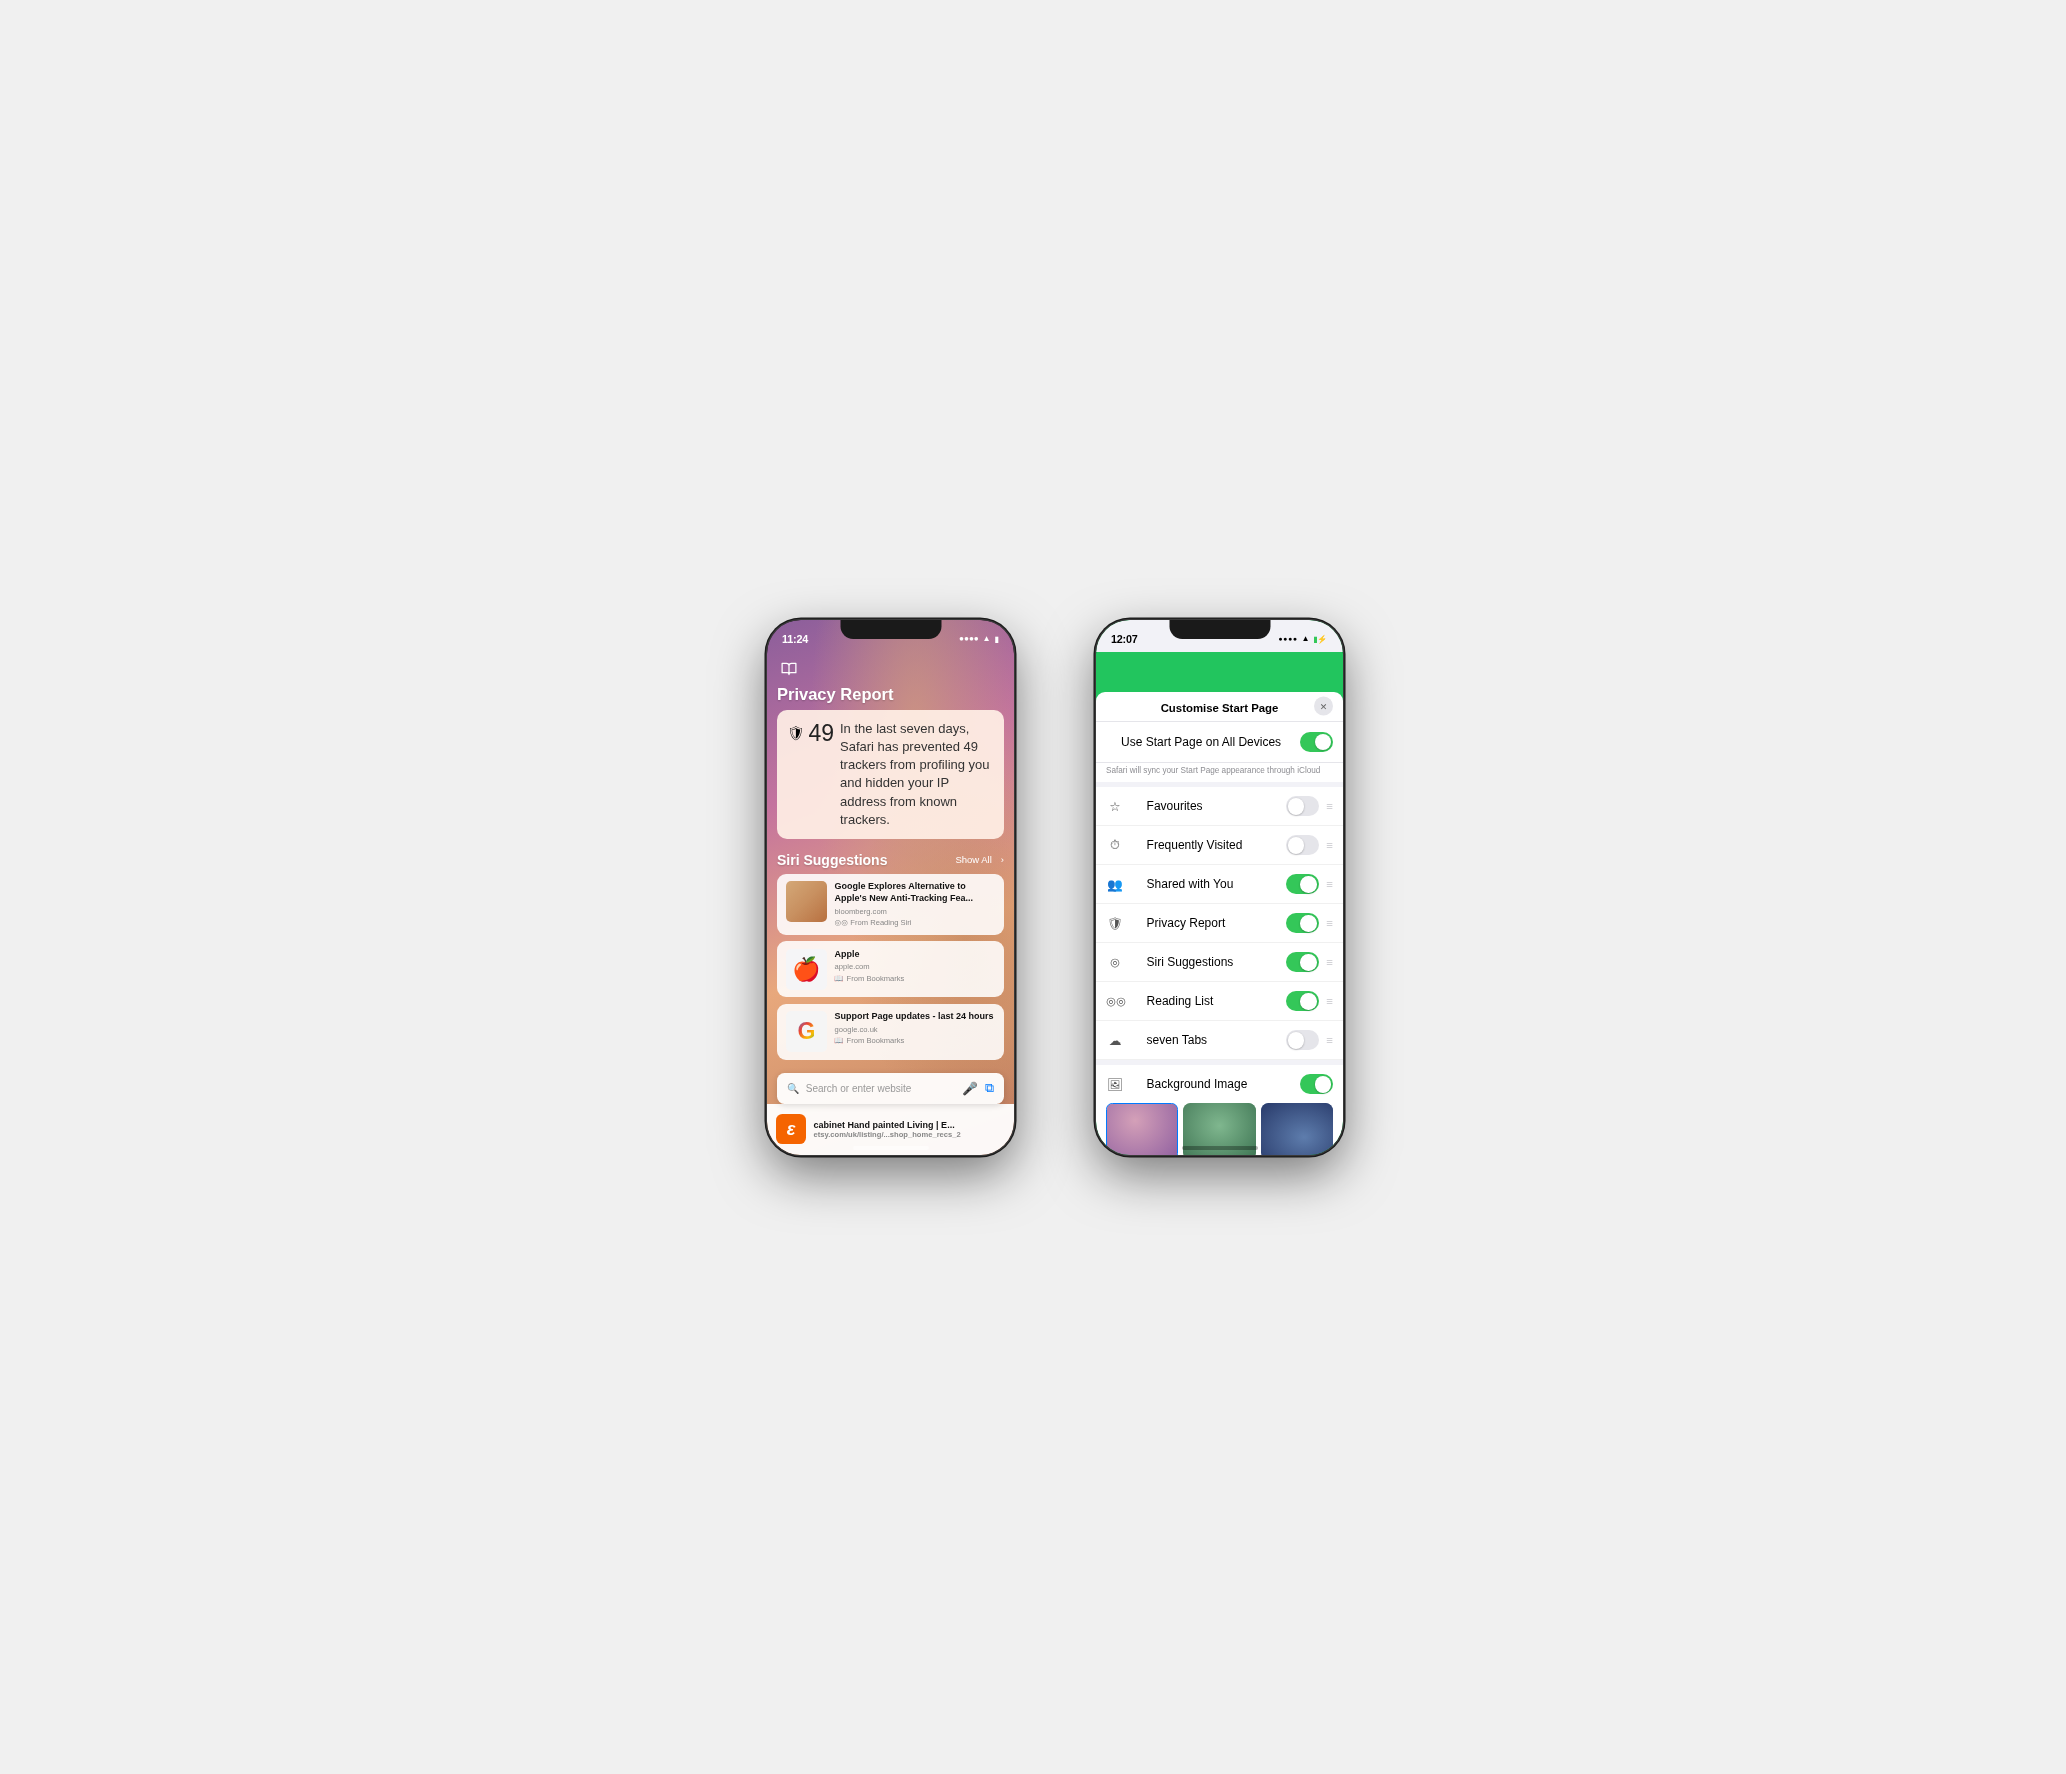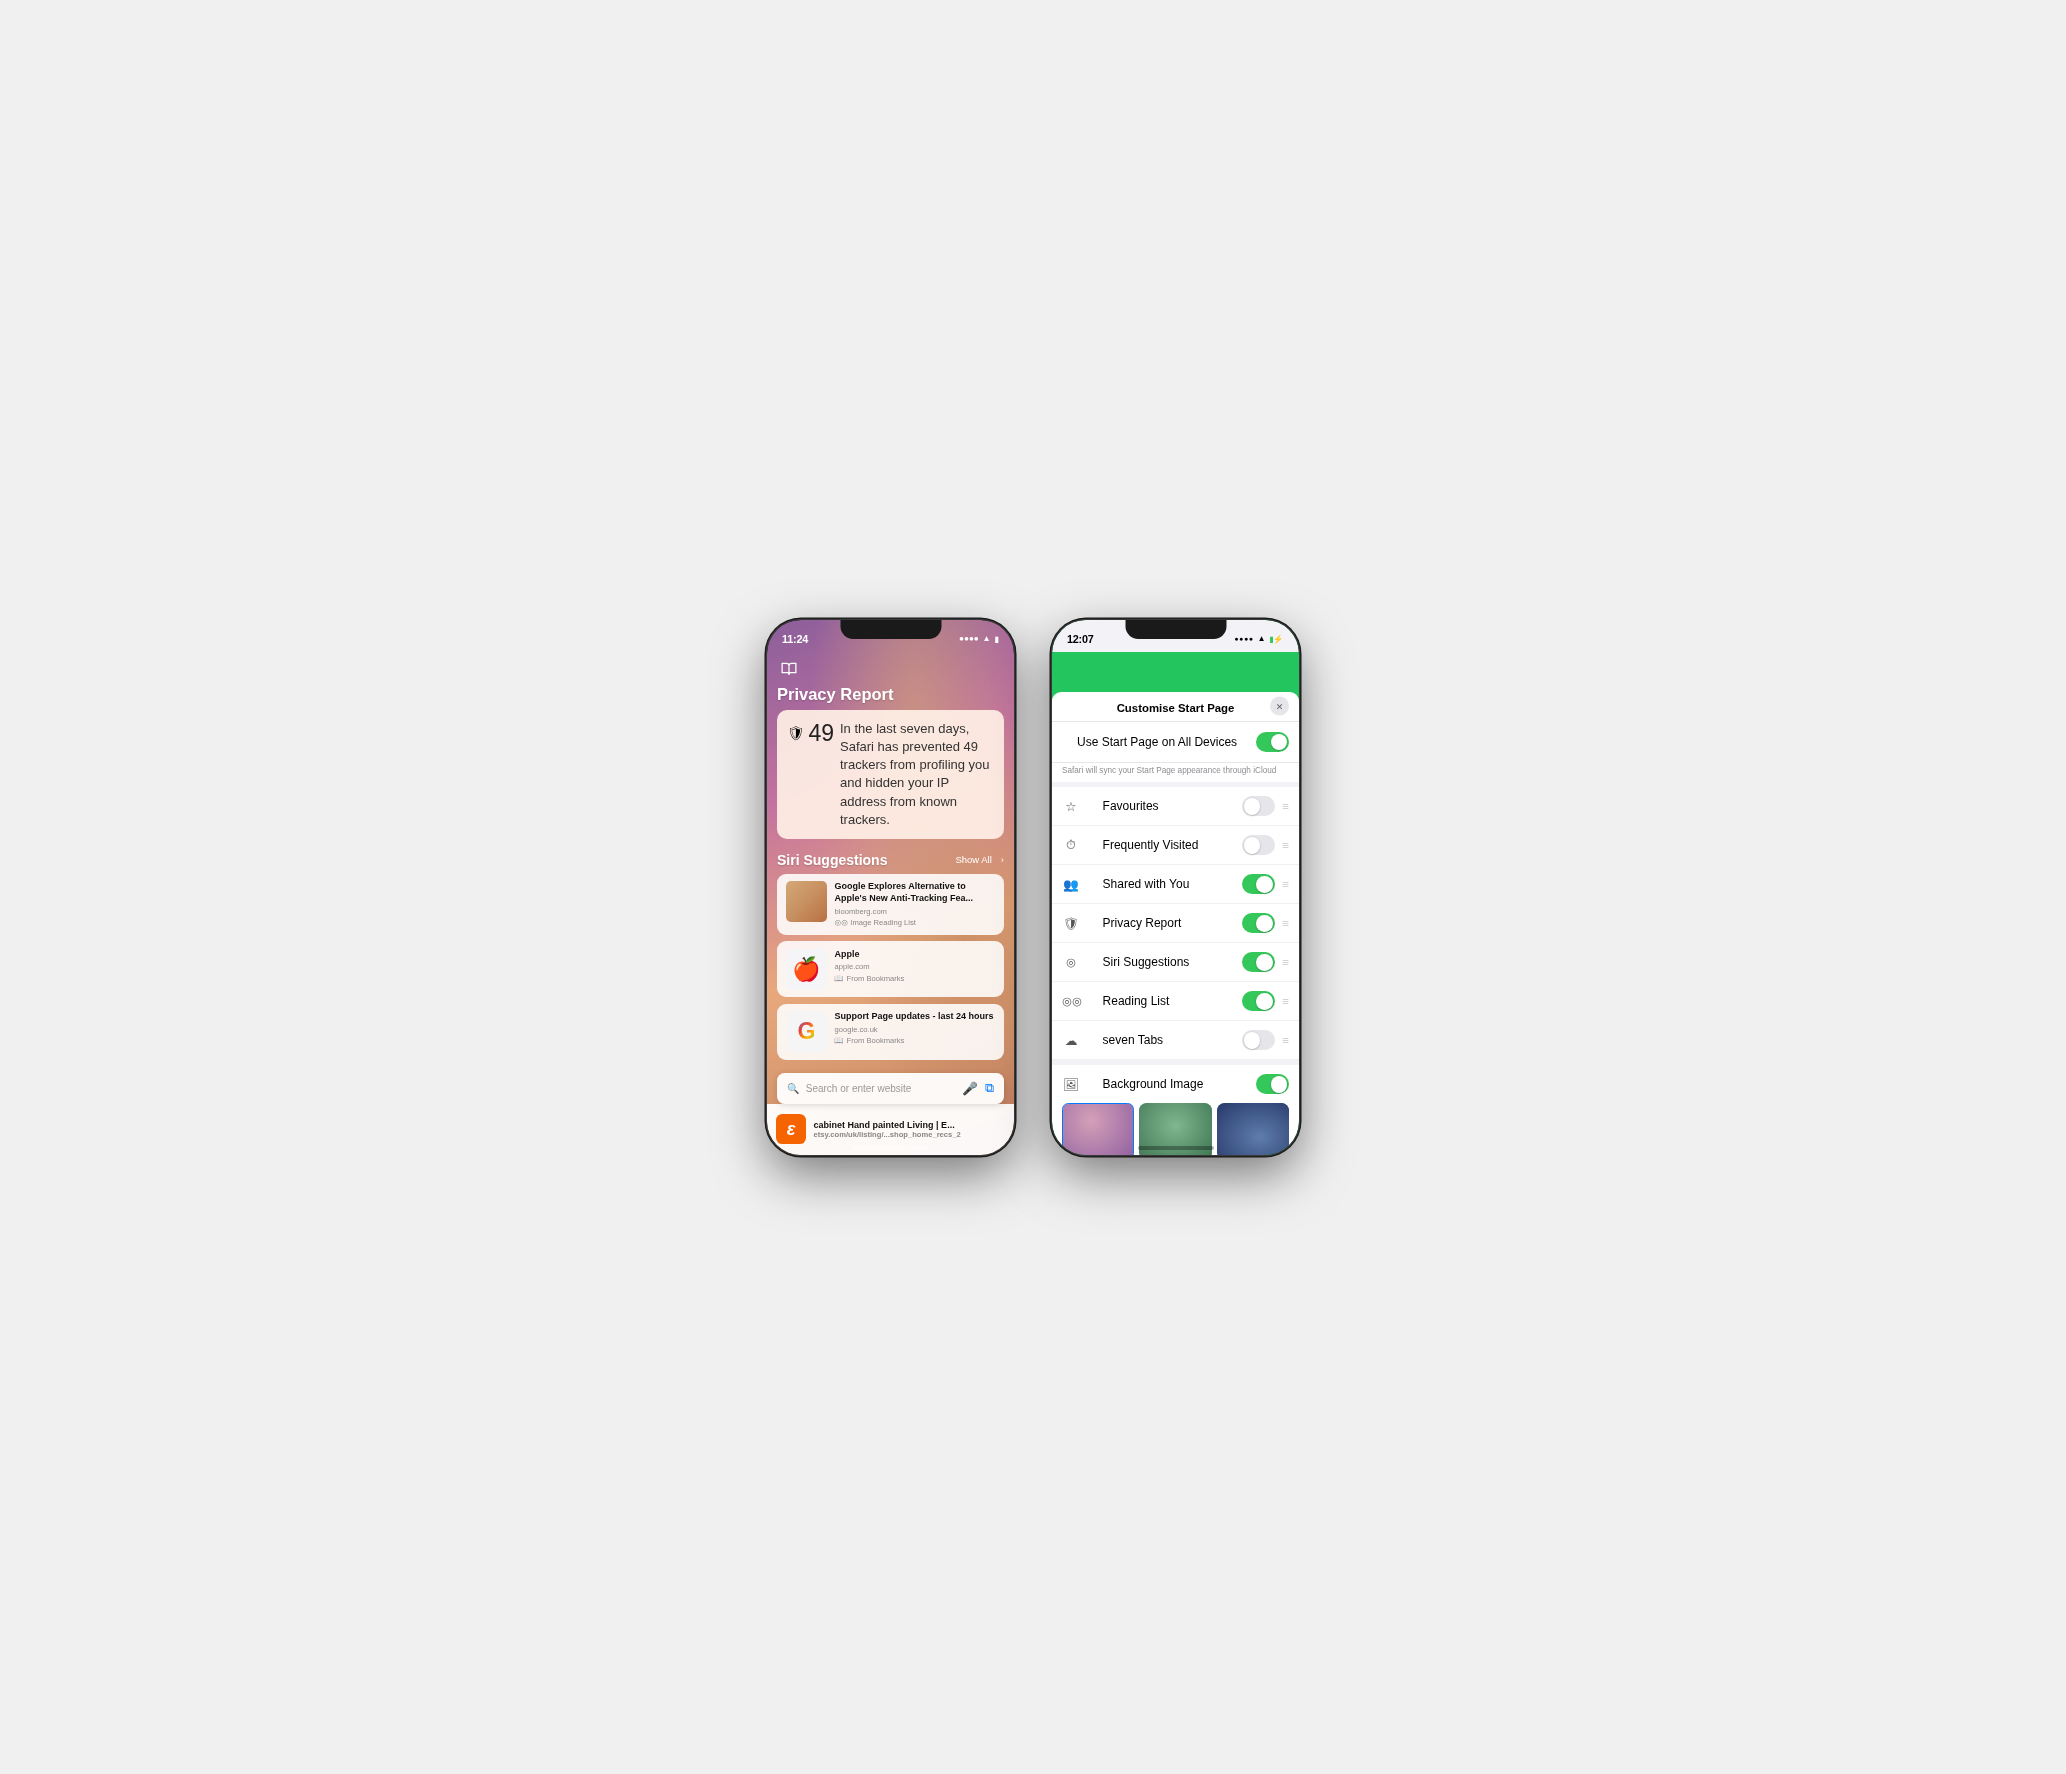--- a/index.html
+++ b/index.html
@@ -16,20 +16,21 @@
 
     
     .phone-shell {
       width: 247px;
       height: 535px;
       background: #1a1a1a;
       border-radius: 34px;
       position: relative;
       box-shadow: 0 0 0 1.3px #3a3a3a, 0 0 0 2.5px #1a1a1a, 0 19px 51px rgba(0,0,0,0.5);
       overflow: hidden;
+      margin-left: 44px;
     }
 
     .phone-shell::before {
       content: '';
       position: absolute;
       top: 0; left: 50%;
       transform: translateX(-50%);
       width: 101px;
       height: 19px;
       background: #1a1a1a;
@@ -556,21 +557,21 @@
 
           <div class="suggestion-card">
             <div class="suggestion-thumb thumb-google">
               <div class="thumb-news-img"></div>
             </div>
             <div class="suggestion-info">
               <div class="suggestion-title">Google Explores Alternative to Apple's New Anti-Tracking Fea...</div>
               <div class="suggestion-url">bloomberg.com</div>
               <div class="suggestion-source">
                 <span>◎◎</span>
-                <span>Image Reading List</span>
+                <span>From Reading Siri</span>
               </div>
             </div>
           </div>
 
           <div class="suggestion-card">
             <div class="suggestion-thumb thumb-apple">
               <span class="apple-logo">🍎</span>
             </div>
             <div class="suggestion-info">
               <div class="suggestion-title">Apple</div>

